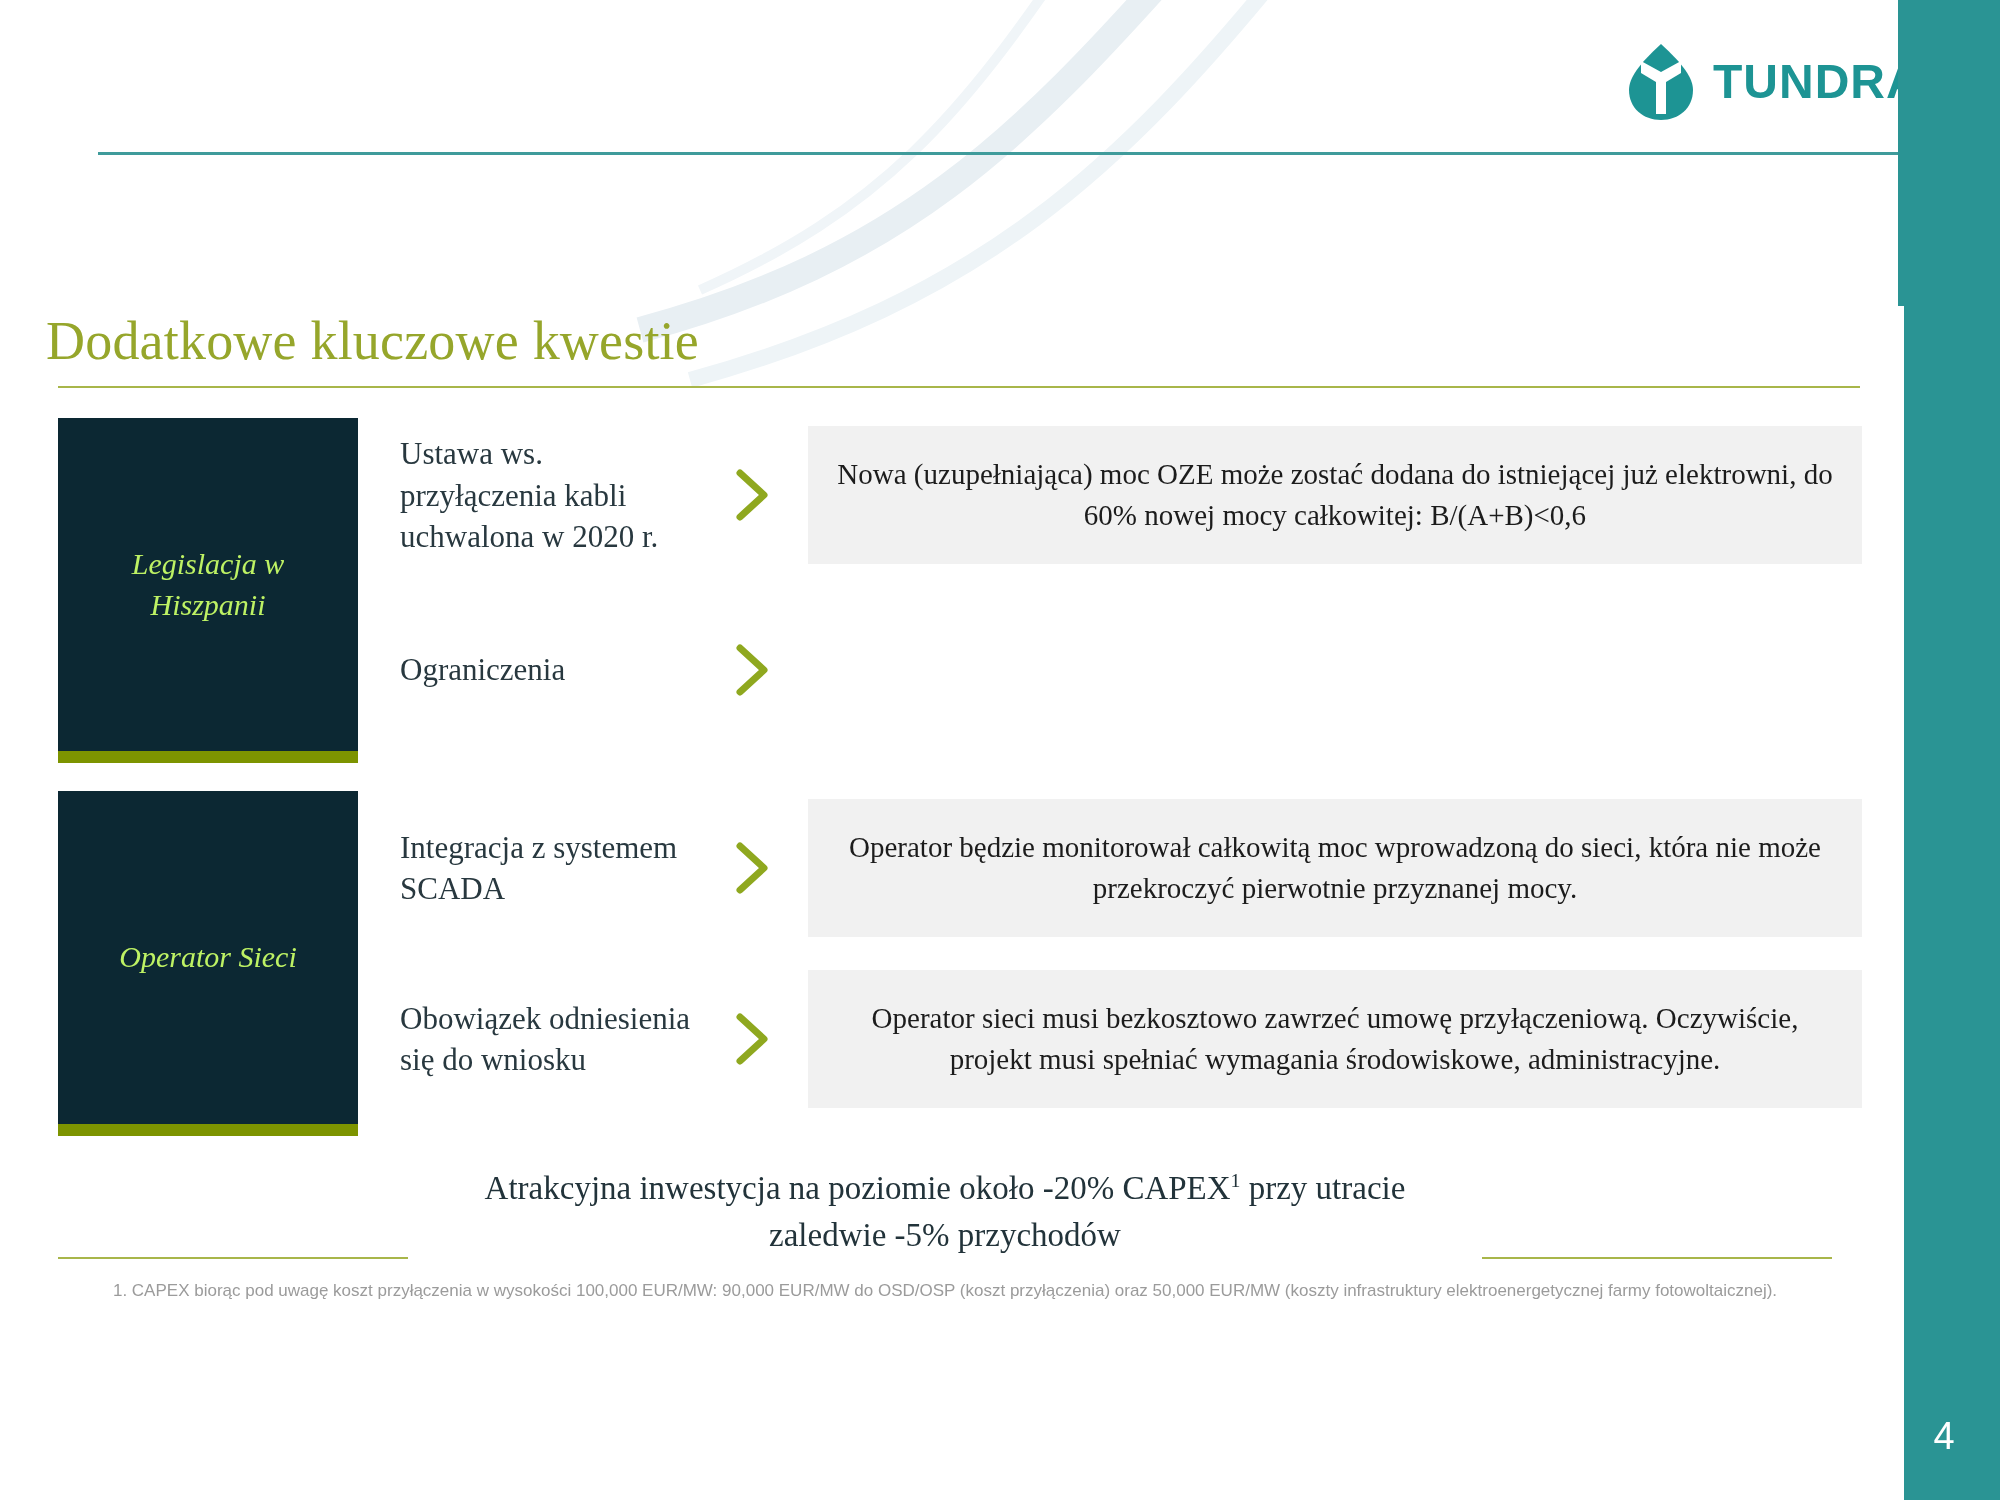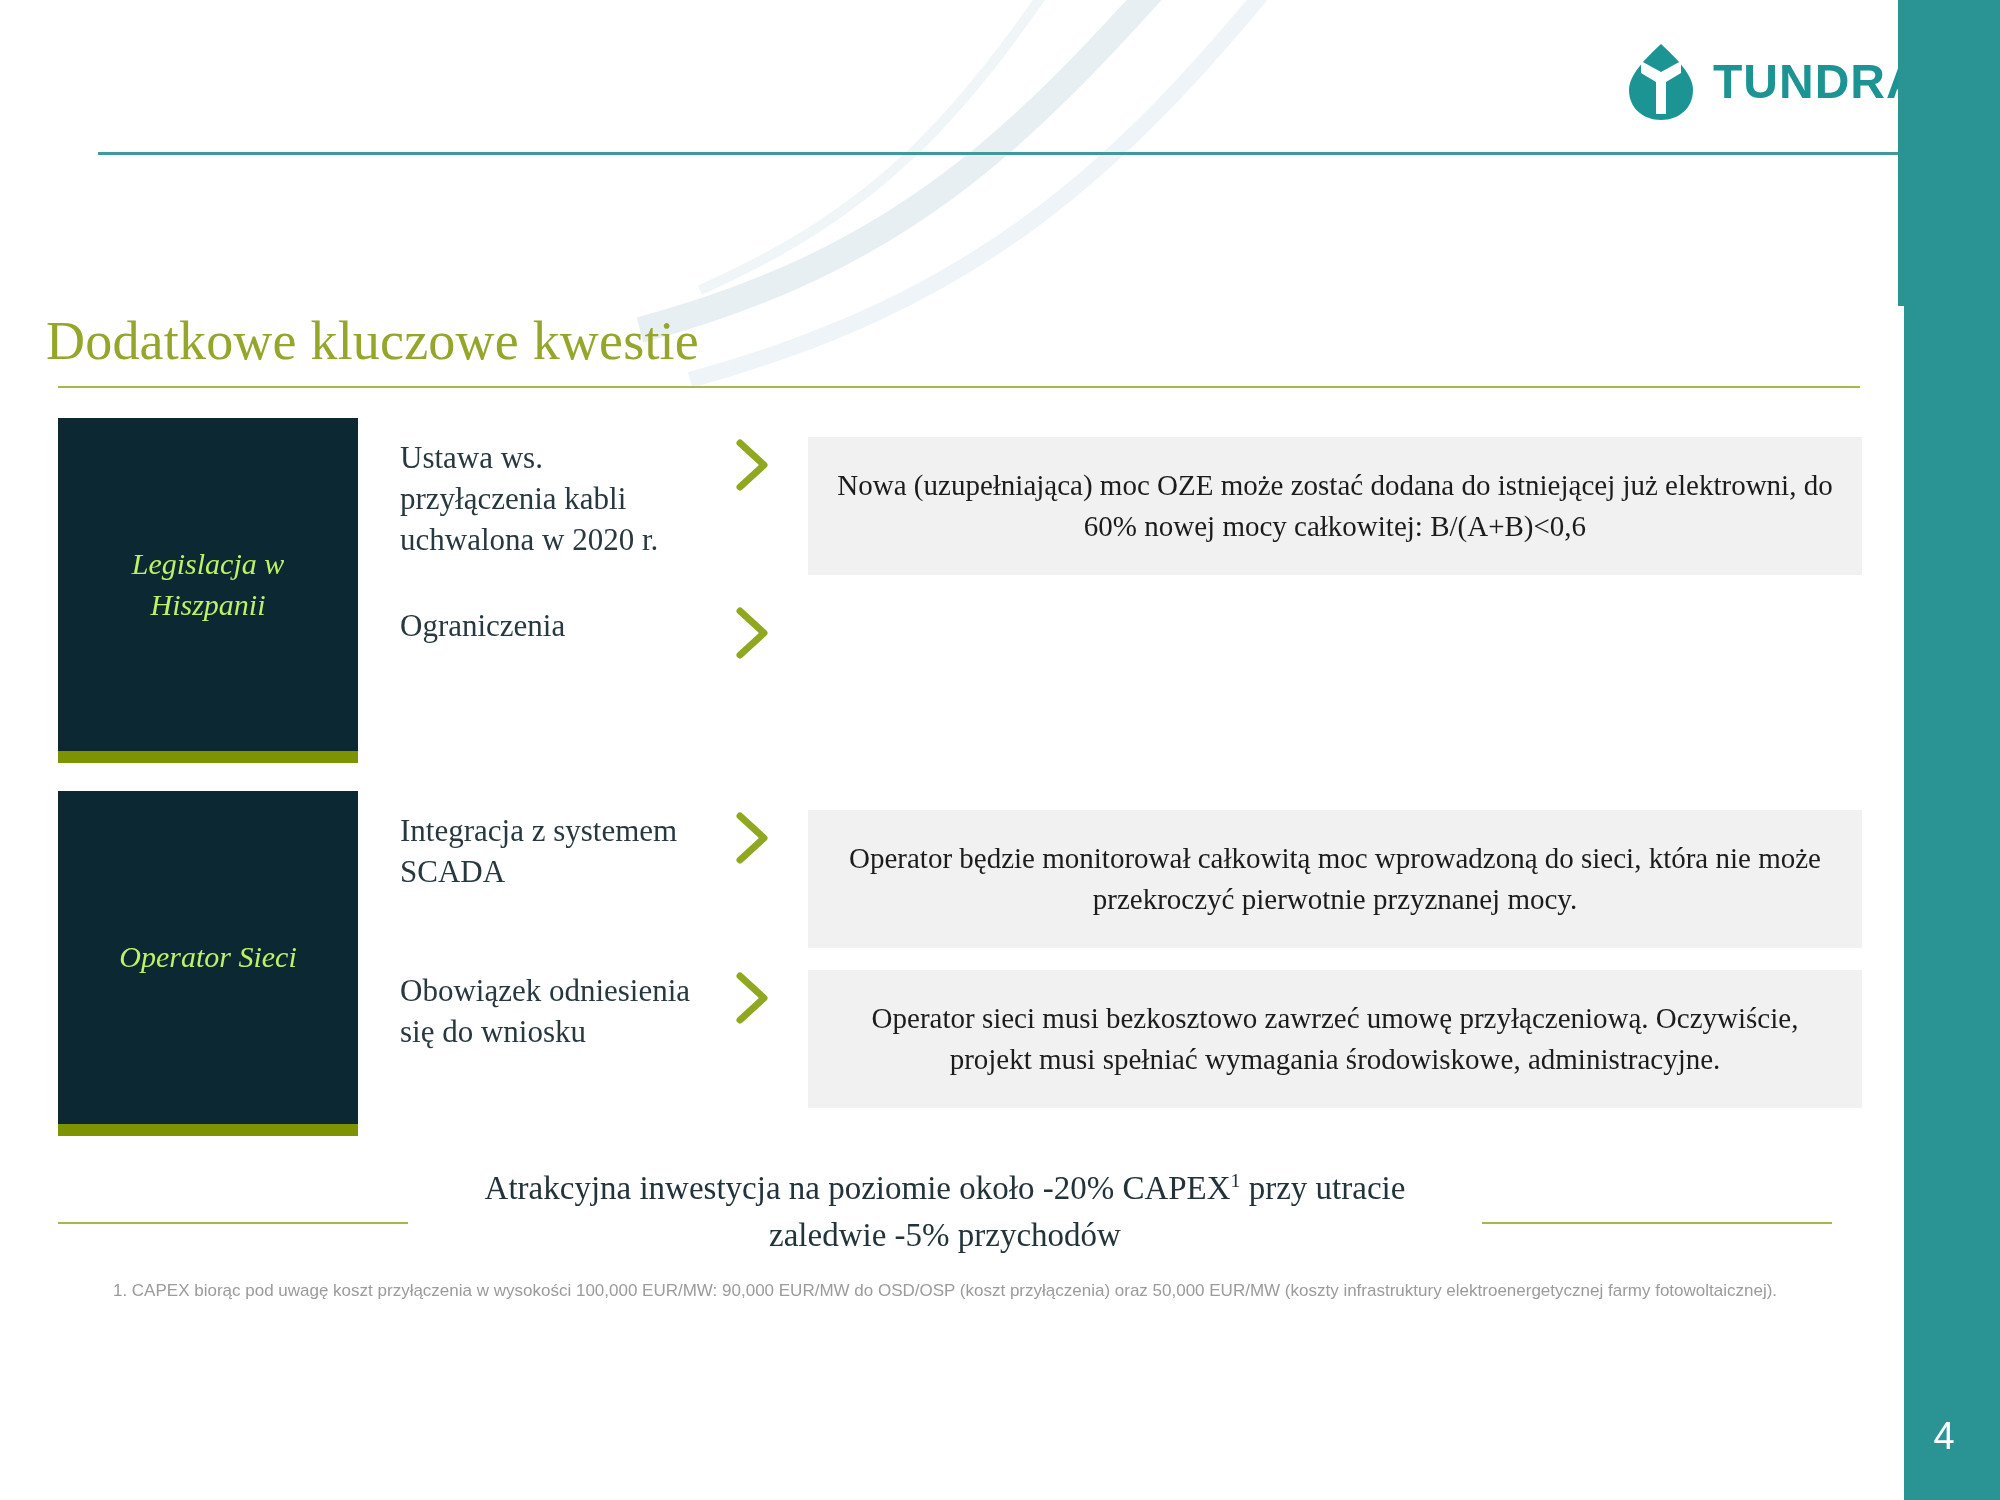--- a/index.html
+++ b/index.html
@@ -166,23 +166,22 @@
   .rows {
     flex: 1 1 auto;
     display: flex;
     flex-direction: column;
     justify-content: space-between;
     padding: 8px 0 28px 0;
   }
 
   .row {
     display: flex;
-    align-items: flex-start;
+    align-items: center;
     min-height: 130px;
-    margin-top: 11px;
   }
 
   .row-label {
     flex: 0 0 340px;
     padding-left: 42px;
     font-family: "Liberation Serif", serif;
     font-size: 31px;
     color: #28383f;
     line-height: 1.33;
   }
@@ -210,21 +209,21 @@
   
   .conclusion {
     position: absolute;
     top: 1165px;
     left: 0;
     width: 1890px;
     z-index: 2;
   }
   .conclusion-inner {
     display: flex;
-    align-items: center;
+    align-items: flex-end;
     gap: 43px;
     padding: 0 58px;
   }
   .concl-line {
     flex: 0 0 auto;
     height: 2px;
     background: #a8b64a;
     margin-top: 22px;
   }
   .concl-line.left  { width: 350px; }

